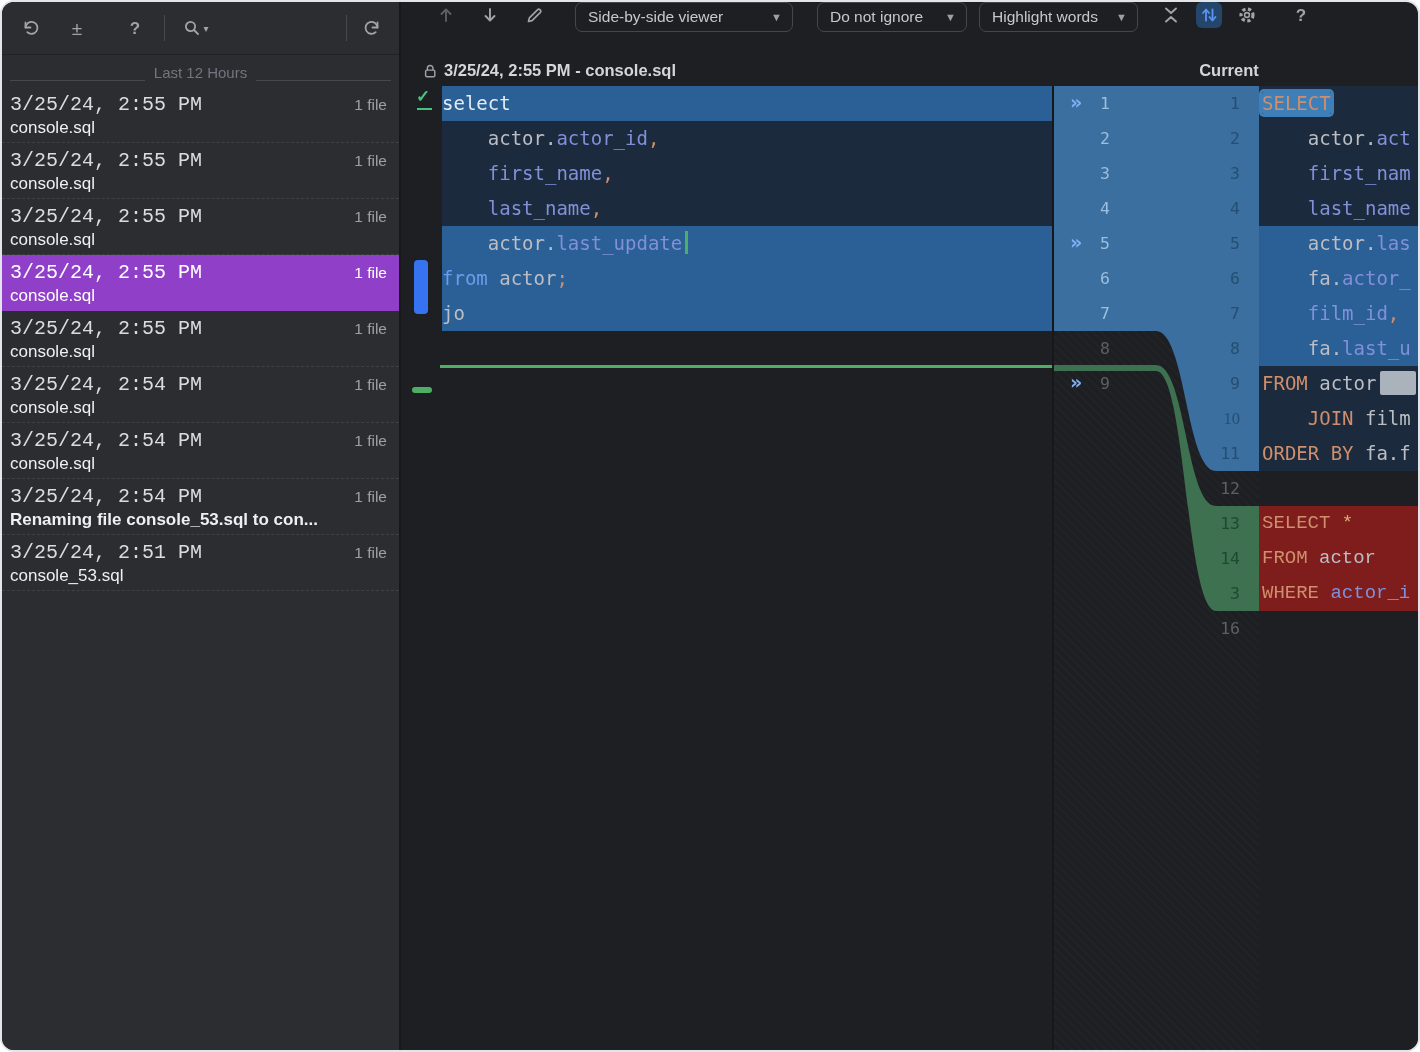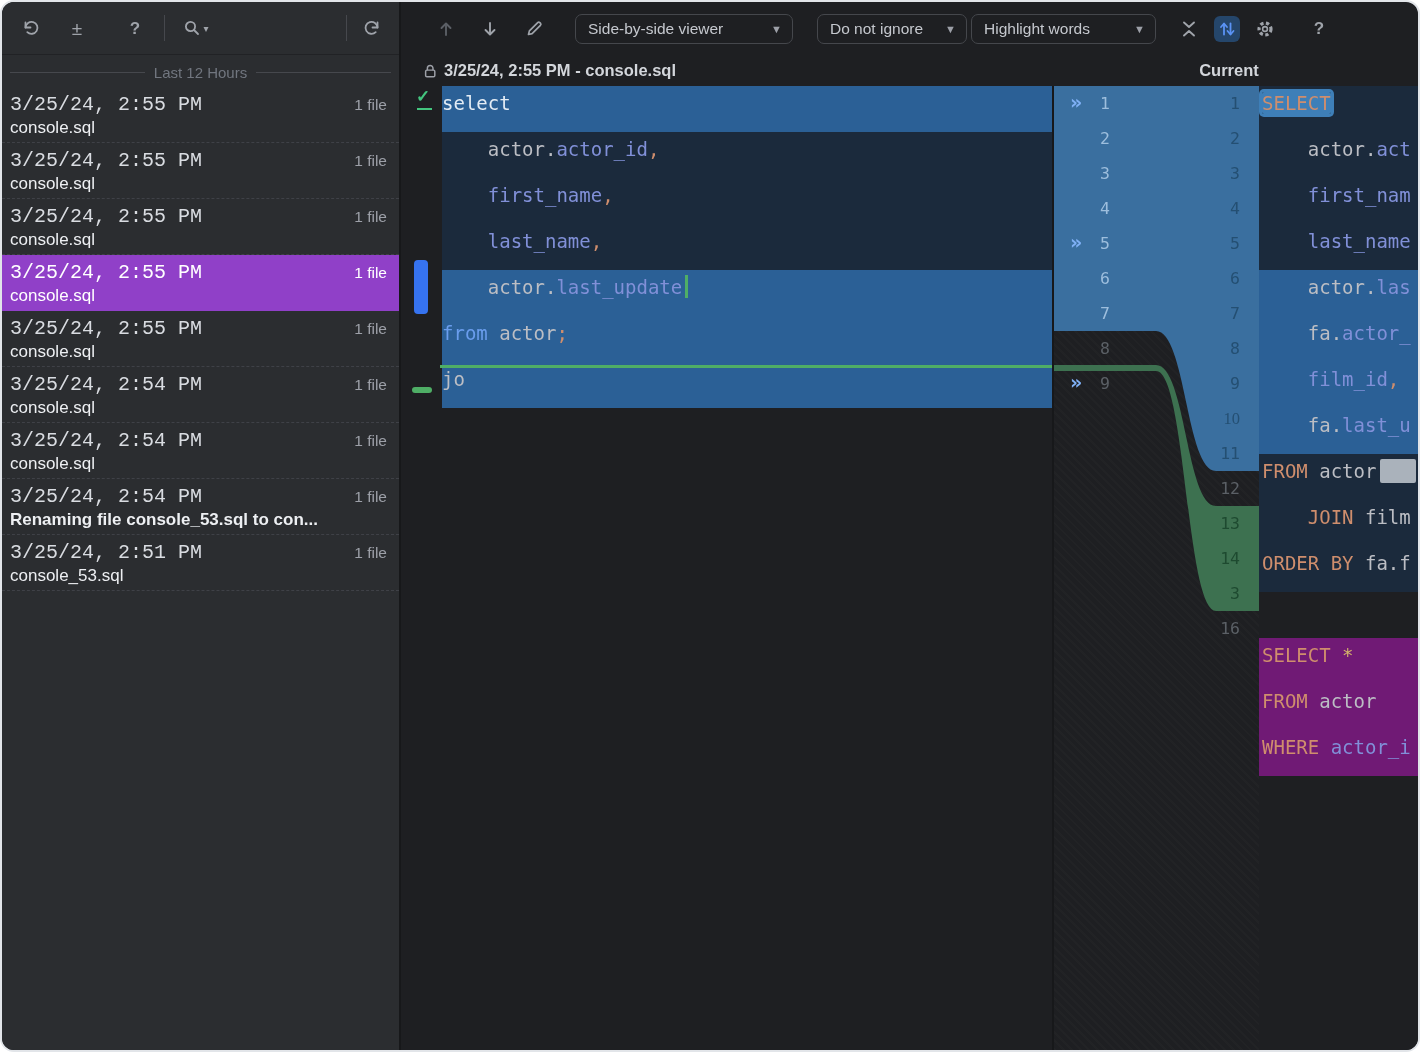--- a/index.html
+++ b/index.html
@@ -10,63 +10,63 @@
   .sidebar { position:absolute; left:0; top:0; bottom:0; width:399px; background:#2b2d30; border-right:2px solid #17181a; }
   .sb-toolbar { height:53px; display:flex; align-items:center; border-bottom:1px solid #212225; }
   .ibtn { width:26px; height:26px; display:flex; align-items:center; justify-content:center; color:#9fa3aa; border-radius:6px; flex:0 0 auto; }
   .ibtn svg { display:block; }
   .ibtn.dim { color:#5b5f66; }
   .ibtn.active { background:#25466b; color:#5b93f5; }
   .vsep { width:1px; height:26px; background:#46484d; flex:0 0 auto; }
   .pm-glyph { font-size:19px; line-height:1; }
   .q-glyph { font-size:17px; font-weight:600; line-height:1; }
   .sb-spacer { flex:1; }
-  .sb-header { display:flex; align-items:center; gap:9px; padding:9px 8px 6px 8px; color:#71767f; font-size:15px; }
+  .sb-header { display:flex; align-items:flex-end; gap:9px; padding:9px 8px 6px 8px; color:#71767f; font-size:15px; }
   .rule { flex:1; height:1px; background:#46484d; }
   .sb-entry { height:56px; padding:6px 12px 0 8px; border-bottom:1px dashed #3f4147; position:relative; }
   .sb-entry.selected { background:#9040c8; border-bottom-color:transparent; }
   .sb-row1 { display:flex; justify-content:space-between; align-items:baseline; }
   .sb-time { font-size:20px; color:#d9dce1;font-family:Liberation Mono, monospace; }
   .sb-files { font-size:15.5px; color:#9da0a8; }
   .sb-name { font-size:17px; color:#edeff2; margin-top:2px; }
   .sb-name.bold { font-weight:700; }
   .sb-entry.selected .sb-time, .sb-entry.selected .sb-files, .sb-entry.selected .sb-name { color:#ffffff; }
 
   
   .main { position:absolute; left:401px; right:0; top:0; bottom:0; }
-  .main-toolbar { height:53px; display:flex; align-items:center; padding-left:30px; }
+  .main-toolbar { height:53px; display:flex; align-items:flex-start; padding-left:30px; }
   .main-toolbar .gap18 { margin-left:18px; }
   .dd { height:30px; display:flex; align-items:center; justify-content:space-between; padding:0 10px 0 12px; border:1px solid #45474c; border-radius:7px; color:#c5c8ce; font-size:15.5px; white-space:nowrap; }
   .dd .car { color:#9da0a8; font-size:11px; margin-left:10px; }
   .dd1 { width:218px; margin-left:28px; }
   .dd2 { width:150px; margin-left:24px; }
-  .dd3 { width:185px; margin-left:4px; }
+  .dd3 { width:159px; margin-left:12px; }
   .ml12 { margin-left:12px; } .ml20 { margin-left:20px; } .ml28 { margin-left:28px; }
   .help-glyph { font-size:17px; font-weight:700; line-height:1; }
 
   .diff-header { height:31px; position:relative; color:#d3d6db; font-size:16.5px; font-weight:600; }
   .dh-left { position:absolute; left:20px; top:0; height:31px; display:flex; align-items:center; gap:7px; }
   .dh-left svg { color:#9da0a8; }
   .dh-right { position:absolute; left:780px; width:92px; top:0; height:31px; display:flex; align-items:center; justify-content:center; }
 
   .diff-body { position:absolute; top:84px; left:0; right:0; bottom:0; }
 
   .pane-left { position:absolute; left:7px; width:642px; top:0; bottom:0; background:#1e1f22; overflow:hidden; }
   .lgutter { position:absolute; left:0; top:0; width:32px; bottom:0; }
   .g-check { position:absolute; left:6px; top:1px; color:#43c57f; font-size:17px; font-weight:700; line-height:20px; }
   .g-check::after { content:""; position:absolute; left:1px; top:21px; width:15px; height:2px; background:#43c57f; }
   .g-bar { position:absolute; left:4px; top:174px; width:14px; height:54px; background:#3673f0; border-radius:4px; }
   .g-dash { position:absolute; left:2px; top:301px; width:20px; height:6px; background:#4fae66; border-radius:3px; }
   .lcode { position:absolute; left:32px; right:0; top:0; bottom:0; }
   .ins-line { position:absolute; left:30px; right:0; top:279px; height:3px; background:#4fae66; }
 
-  .code-row { height:46px; line-height:35px; font-family:"DejaVu Sans Mono",monospace; font-size:19px; white-space:pre; color:#bcbec4; }
+  .code-row { height:35px; line-height:35px; font-family:"DejaVu Sans Mono",monospace; font-size:19px; white-space:pre; color:#bcbec4; }
   .bg-bright { background:#2b6096; }
   .bg-tint { background:#1b2a3c; }
-  .bg-green { background:#701a75; }
+  .bg-green { background:#7f1d1d;font-family:Liberation Mono, monospace; }
   .tk-plain { color:#bcbec4; }
   .tk-kw { color:#cf8e6d; }
   .tk-kwblue { color:#6a9ded; }
   .tk-col { color:#8190d8; }
   .tk-orange { color:#cf8e6d; }
   .tk-star { color:#d5b56a; }
   .tk-selw { color:#e3ecf5; }
   .tk-wordbox { background:#3e7fb8; box-shadow:0 0 0 3px #3e7fb8; border-radius:2px; }
   .caret-green { display:inline-block; width:3px; height:23px; background:#4fae66; vertical-align:-4px; margin-left:3px; }
   .caret-block { display:inline-block; width:36px; height:24px; background:#aab2bb; border-radius:2px; vertical-align:-5px; margin-left:4px; }

